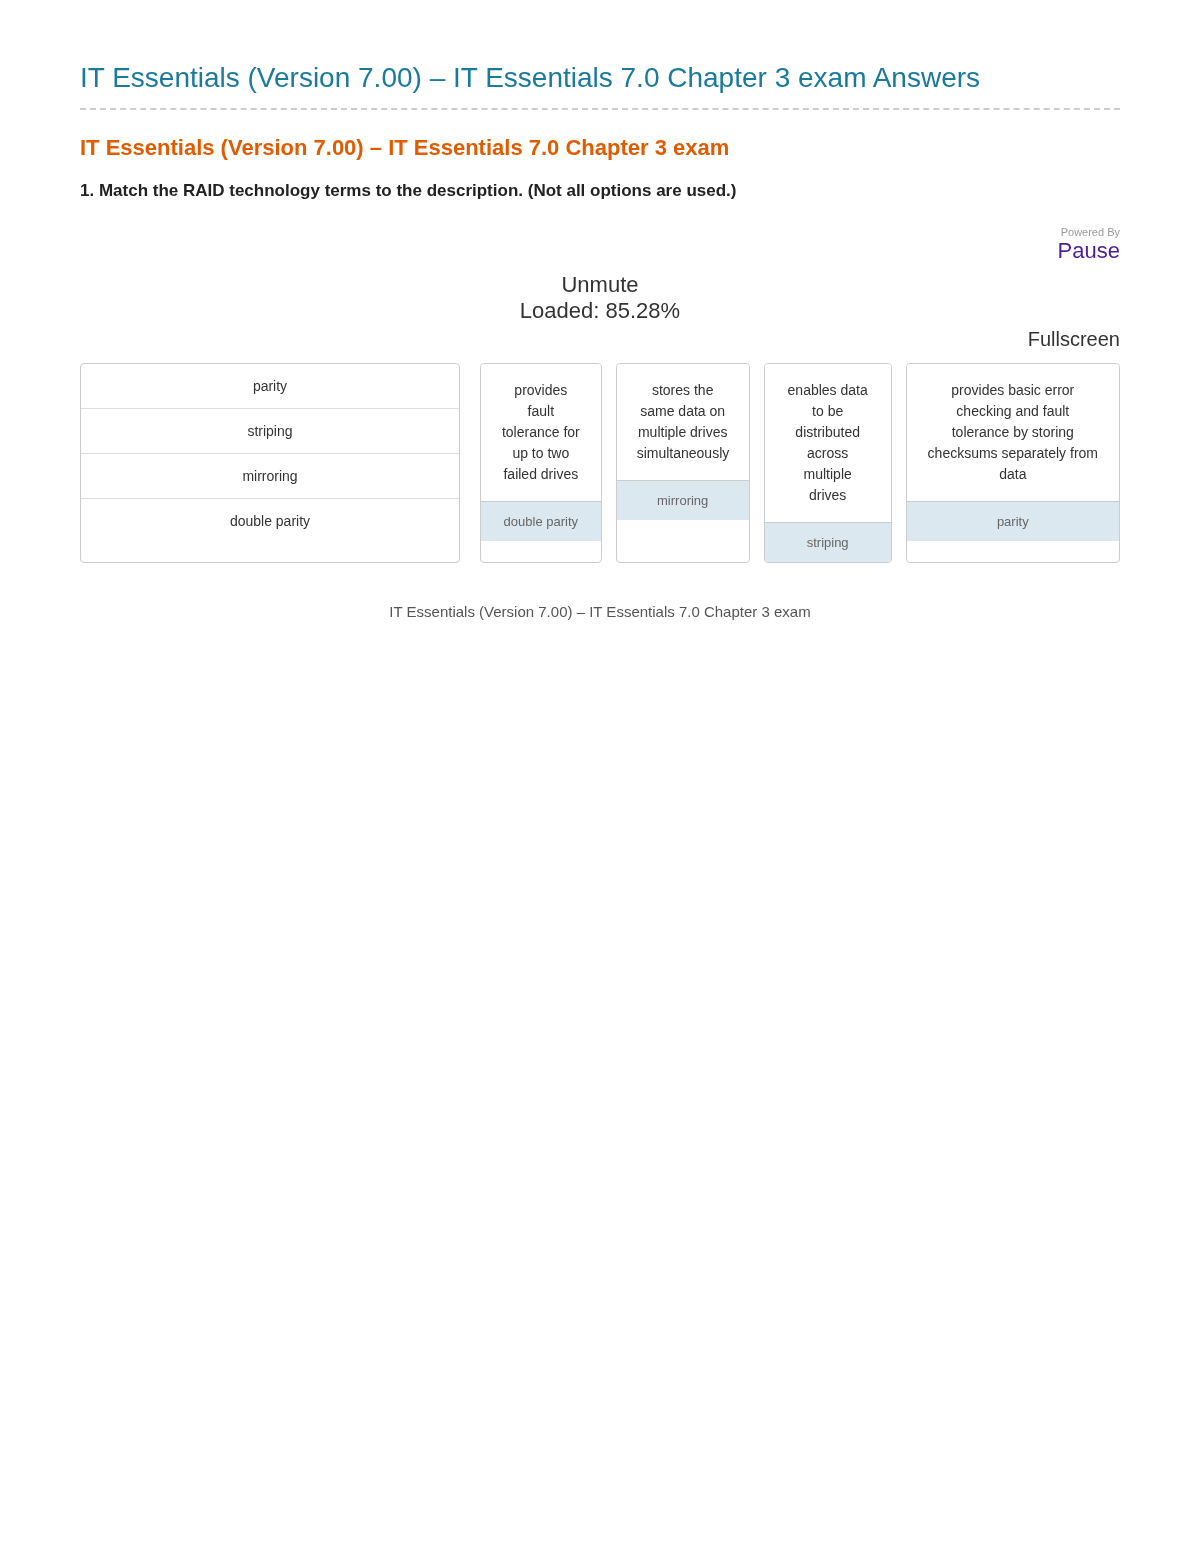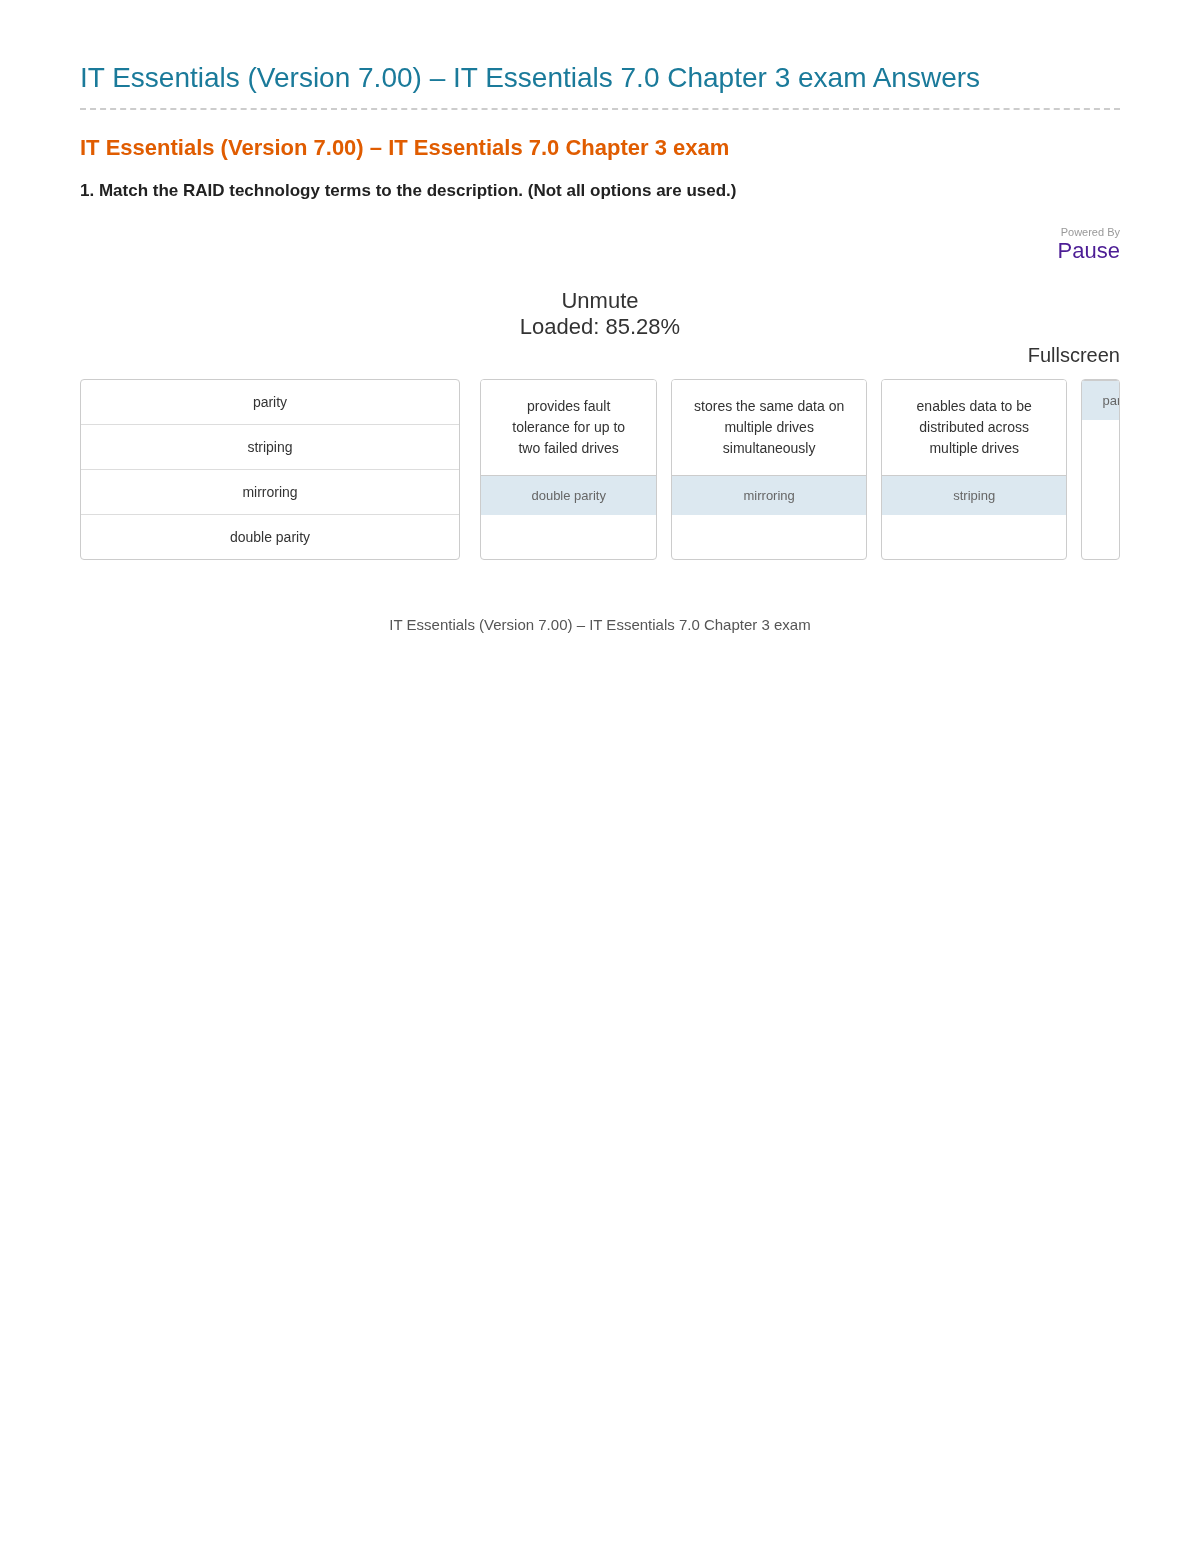--- a/index.html
+++ b/index.html
@@ -44,21 +44,21 @@
       font-weight: bold;
       color: #222;
       line-height: 1.4;
       margin-bottom: 23px;
     }
 
     .media-controls {
       display: flex;
       flex-direction: column;
       align-items: flex-end;
-      margin-bottom: 24px;
+      margin-bottom: 8px;
     }
 
     .powered-by {
       font-size: 11px;
       color: #999;
     }
 
     .pause-btn {
       font-size: 22px;
       color: #4c1d95;
@@ -76,21 +76,21 @@
       font-size: 20px;
       color: #333;
       text-align: right;
       margin-bottom: 12px;
       cursor: pointer;
     }
 
     .matching-container {
       display: flex;
       gap: 20px;
-      margin-bottom: 56px;
+      margin-bottom: 40px;
     }
 
     .left-column {
       width: 380px;
       flex-shrink: 0;
       border: 1px solid #ccc;
       border-radius: 4px;
       overflow: hidden;
     }
 
@@ -187,19 +187,20 @@
       </div>
       <div class="right-box">
         <div class="right-description">stores the same data on multiple drives simultaneously</div>
         <div class="right-answer">mirroring</div>
       </div>
       <div class="right-box">
         <div class="right-description">enables data to be distributed across multiple drives</div>
         <div class="right-answer">striping</div>
       </div>
       <div class="right-box">
+        <div class="right-description">provides basic error checking and fault tolerance by storing checksums separately from data</div>
         <div class="right-answer">parity</div>
       </div>
     </div>
 
 </div>
 
 <div class="footer-text">IT Essentials (Version 7.00) – IT Essentials 7.0 Chapter 3 exam</div>
 
 </body></html>

